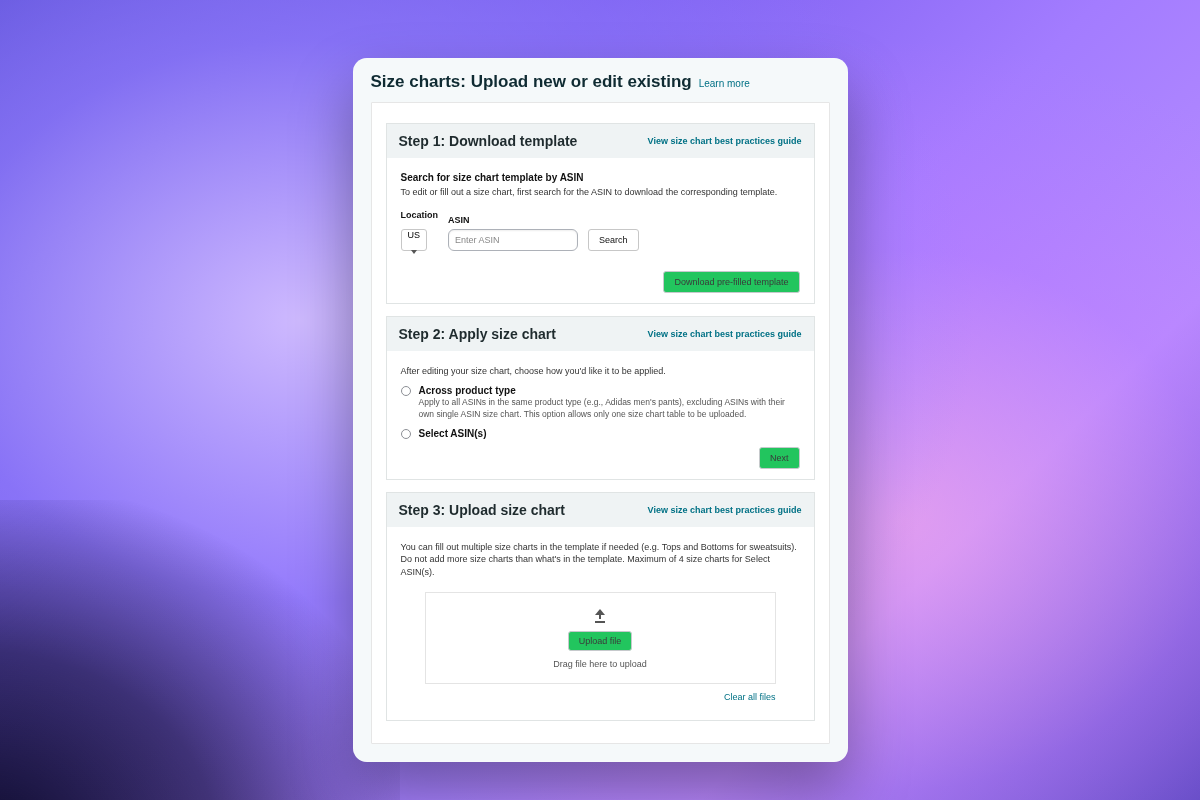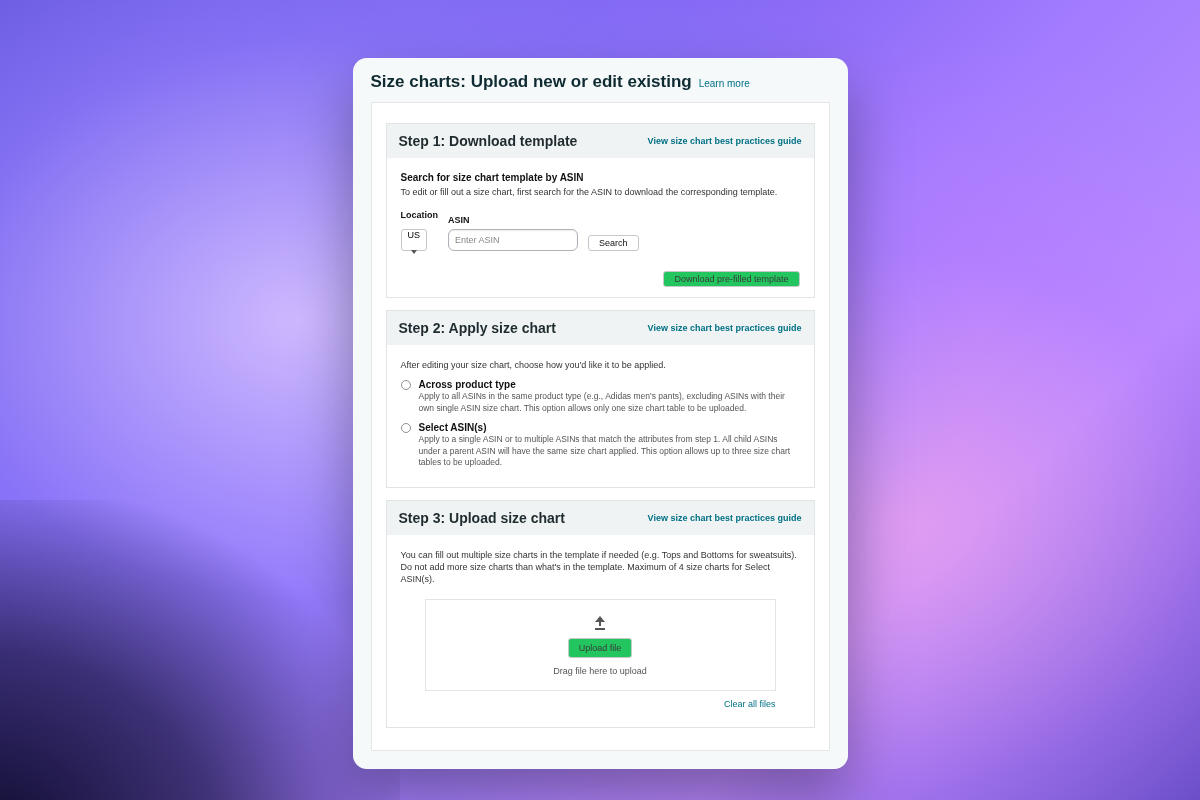--- a/index.html
+++ b/index.html
@@ -134,21 +134,21 @@
     height: 22px;
     width: 130px;
     padding: 0 6px;
     font-size: 9px;
     border: 1px solid #adb1b8;
     border-radius: 6px;
     box-shadow: inset 0 1px 2px rgba(0,0,0,0.07);
   }
   .asin-input::placeholder { color: #888; }
   .btn {
-    height: 16px;
+    height: 22px;
     padding: 0 10px;
     font-size: 9px;
     border: 1px solid #c7c7c7;
     border-radius: 3px;
     background: #ffffff;
     cursor: pointer;
     color: #111;
   }
   .btn-muted {
     background: #22c55e;
@@ -297,24 +297,26 @@
           <div>
             <div class="radio-label">Across product type</div>
             <div class="radio-desc">Apply to all ASINs in the same product type (e.g., Adidas men's pants), excluding ASINs with their own single ASIN size chart. This option allows only one size chart table to be uploaded.</div>
           </div>
         </div>
 
         <div class="radio-item">
           <div class="radio-dot"></div>
           <div>
             <div class="radio-label">Select ASIN(s)</div>
-            <div class="radio-desc">Apply to a single ASIN or to multiple ASINs that match the attributes from step 1. All child ASINs under a parent ASIN will have the same size chart applied. This option allows up to three size chart tables to be uploaded.</div>
-          </div>
-        </div>
-
+          </div>
+        </div>
+
+        <div class="right-row" style="margin-top:4px;">
+          <button class="btn btn-muted">Next</button>
+        </div>
       </div>
     </div>
 
     <div class="step-card">
       <div class="step-header">
         <div class="step-title">Step 3: Upload size chart</div>
         <a class="step-link">View size chart best practices guide</a>
       </div>
       <div class="step-body" style="padding-bottom:14px;">
         <div class="section-sub" style="margin-bottom:4px;color:#333;">You can fill out multiple size charts in the template if needed (e.g. Tops and Bottoms for sweatsuits). Do not add more size charts than what's in the template. Maximum of 4 size charts for Select ASIN(s).</div>

